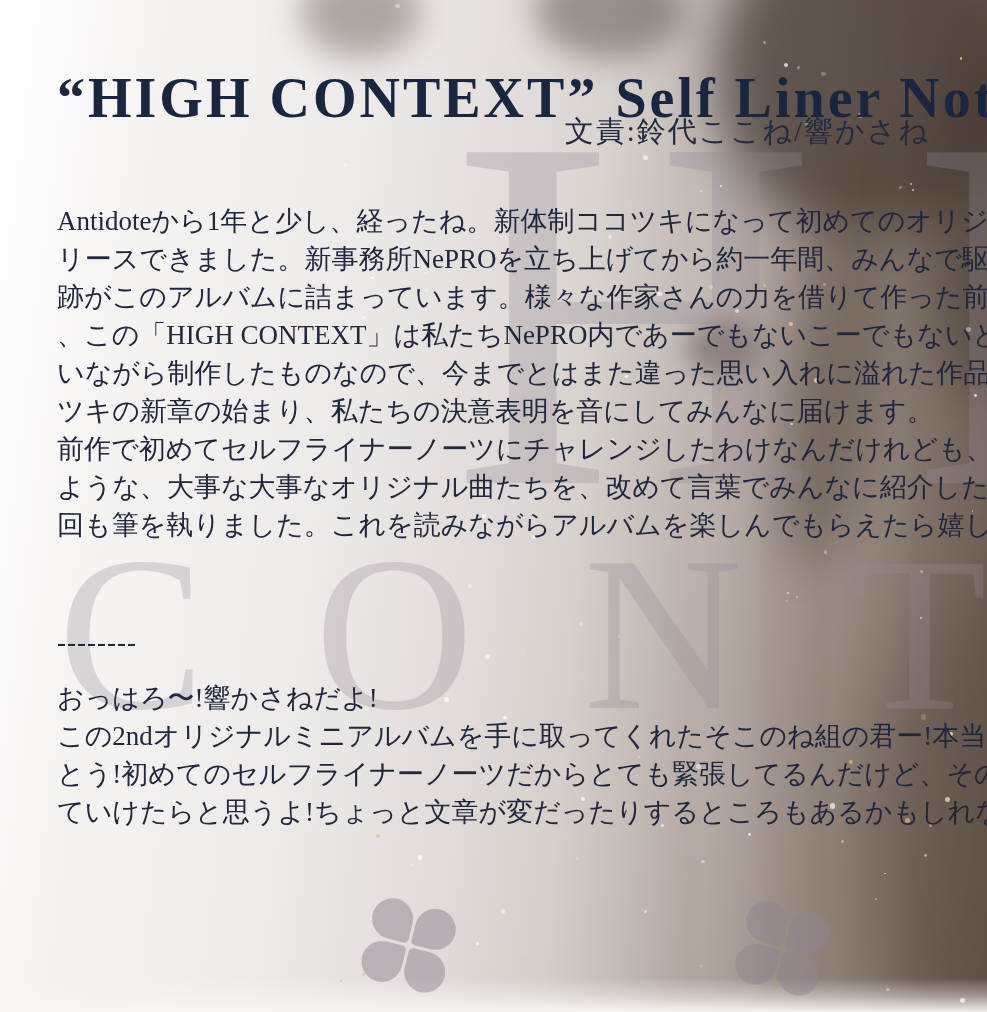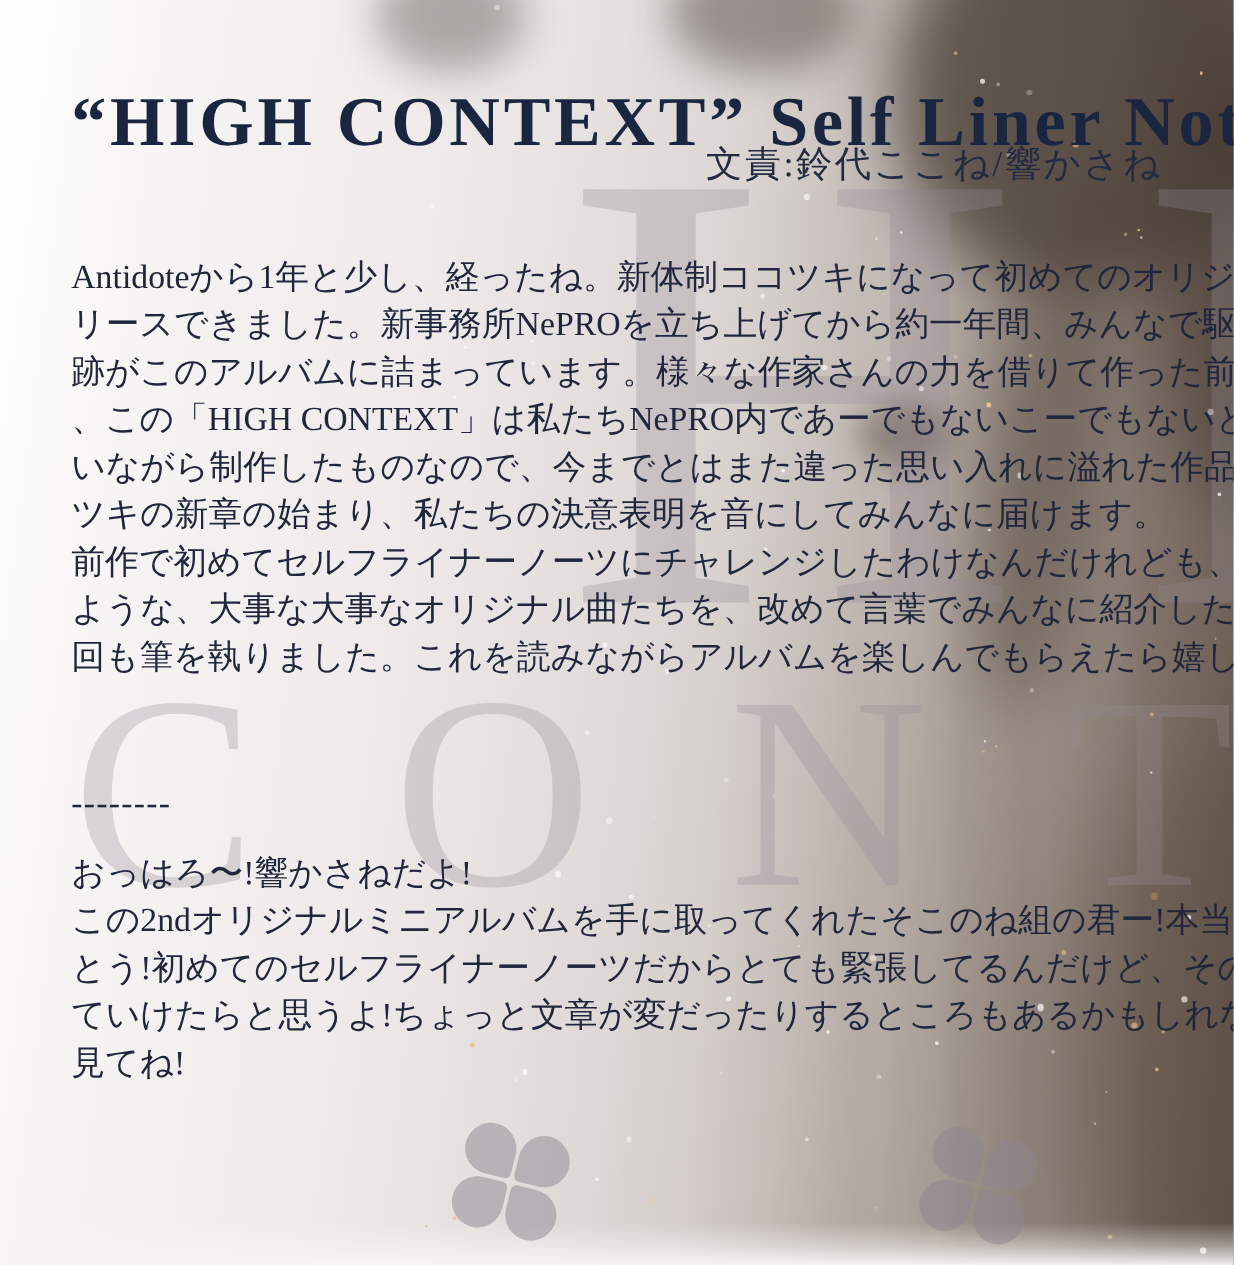--- a/index.html
+++ b/index.html
@@ -196,16 +196,15 @@
     <div class="tline">回も筆を執りました。これを読みながらアルバムを楽しんでもらえたら嬉しいな。</div>
   </div>
 
   <div class="divider">--------</div>
 
   <div class="body-block block2">
     <div class="tline">おっはろ〜!響かさねだよ!</div>
     <div class="tline">この2ndオリジナルミニアルバムを手に取ってくれたそこのね組の君ー!本当に本当にありが</div>
     <div class="tline">とう!初めてのセルフライナーノーツだからとても緊張してるんだけど、その曲への想いを綴っ</div>
     <div class="tline">ていけたらと思うよ!ちょっと文章が変だったりするところもあるかもしれないんだけど大目に</div>
-    <div class="tline">見てね!</div>
   </div>
 
 </div>
 
 </body></html>

